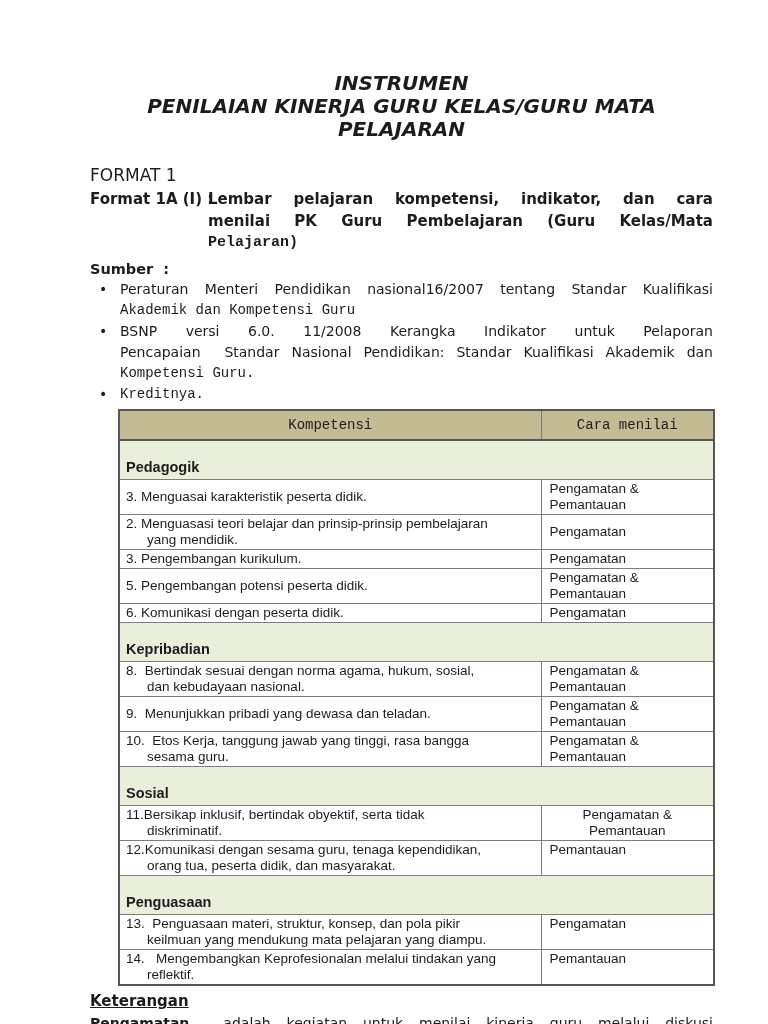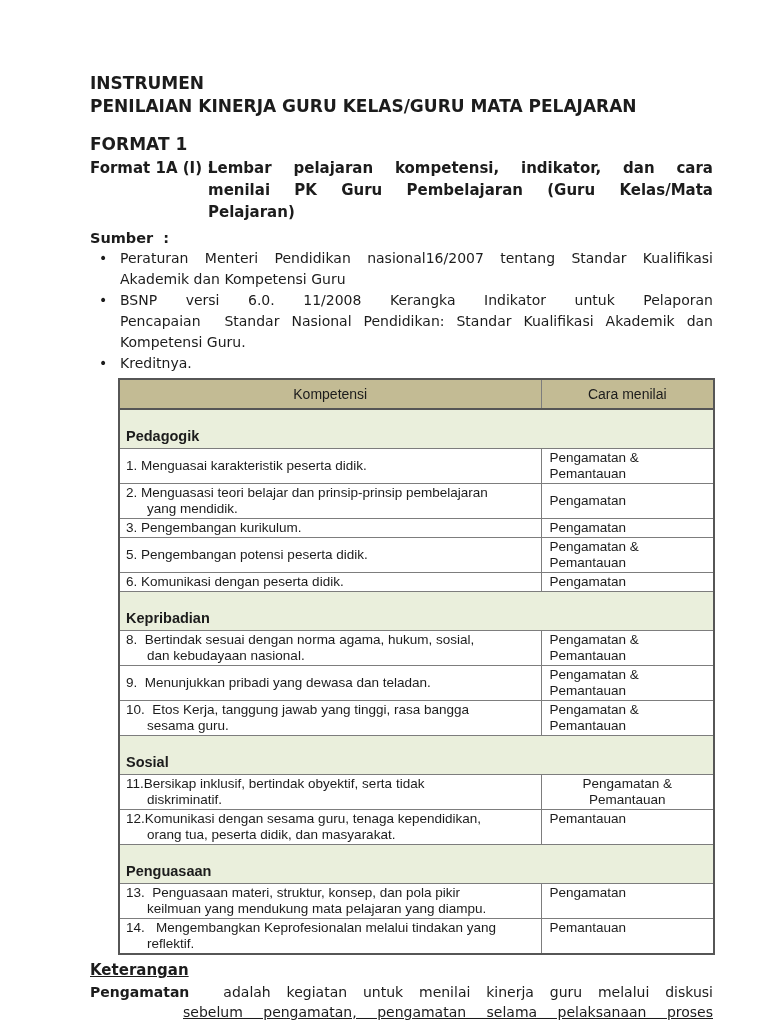--- a/index.html
+++ b/index.html
@@ -9,27 +9,27 @@
     font-family: "DejaVu Sans", "Liberation Sans", sans-serif;
     color: var(--text, #1c1c1c);
     overflow: hidden;
   }
   .page {
     width: 768px; height: 1024px;
     box-sizing: border-box;
     padding: 72px 55px 0 90px;
     overflow: hidden;
   }
-  .doc-title { text-align: left; font-weight: bold; font-size: 17px; line-height: 23px; }
-  .format-heading { margin-top: 16px; font-weight: bold; font-size: 17px; line-height: 20px; }
+  .doc-title { text-align: center; font-weight: bold; font-size: 20px; line-height: 23px; font-style: italic; }
+  .format-heading { margin-top: 24px; font-weight: normal; font-size: 17px; line-height: 20px; }
   .format-desc { display: flex; margin-top: 3px; font-weight: bold; font-size: 15px; line-height: 22px; }
   .format-label { width: 118px; flex: none; white-space: nowrap; }
   .format-text { flex: 1; min-width: 0; }
   .jline { text-align: justify; text-align-last: justify; }
-  .jline.last { text-align-last: left; }
+  .jline.last { text-align-last: left; font-family: Liberation Mono, monospace; }
   .sumber-head { margin-top: 5px; font-size: 14.5px; font-weight: bold; line-height: 20px; }
   .sumber-list { list-style: none; margin: 0; padding: 0; font-size: 14px; line-height: 21px; }
   .sumber-list li { position: relative; padding-left: 30px; }
   .sumber-list .bullet { position: absolute; left: 9px; top: 0; }
   .competency-table {
     border-collapse: collapse;
     margin: 4px 0 0 28px;
     width: 595px;
     table-layout: fixed;
     font-family: "Liberation Sans", sans-serif;
@@ -38,20 +38,21 @@
     border: 2px solid var(--border-dark, #565656);
   }
   .col-k { width: 422px; }
   .col-c { width: 173px; }
   .competency-table th, .competency-table td { border: 1px solid var(--border, #7d7d7d); }
   .header-cell {
     background: var(--table-header-bg, #c3bb94);
     font-weight: normal; font-size: 14px;
     height: 26px; text-align: center;
     border-bottom: 2px solid var(--border-dark, #565656) !important;
+    font-family: Liberation Mono, monospace;
   }
   .section-cell {
     background: var(--section-bg, #eaefdc);
     font-weight: bold; font-size: 14.5px;
     padding: 17px 2px 3px 6px; line-height: 18px;
   }
   .k-cell { padding: 1px 8px 1px 6px; vertical-align: middle; }
   .k-cell .k-cont { padding-left: 21px; }
   .c-cell { padding: 1px 4px 1px 8px; vertical-align: middle; }
   .c-cell.vtop { vertical-align: top; }
@@ -114,21 +115,21 @@
         <th class="header-cell">Kompetensi</th>
         <th class="header-cell">Cara menilai</th>
       </tr>
     </thead>
     <tbody>
         <tr>
           <td class="section-cell" colspan="2">Pedagogik</td>
         </tr>
         <tr>
           <td class="k-cell">
-            <div class="k-first">1. Menguasai karakteristik peserta didik.</div>
+            <div class="k-first">3. Menguasai karakteristik peserta didik.</div>
           </td>
           <td class="c-cell">
             <div>Pengamatan &amp;</div>
             <div>Pemantauan</div>
           </td>
         </tr>
         <tr>
           <td class="k-cell">
             <div class="k-first">2. Menguasasi teori belajar dan prinsip-prinsip pembelajaran</div>
             <div class="k-cont">yang mendidik.</div>

